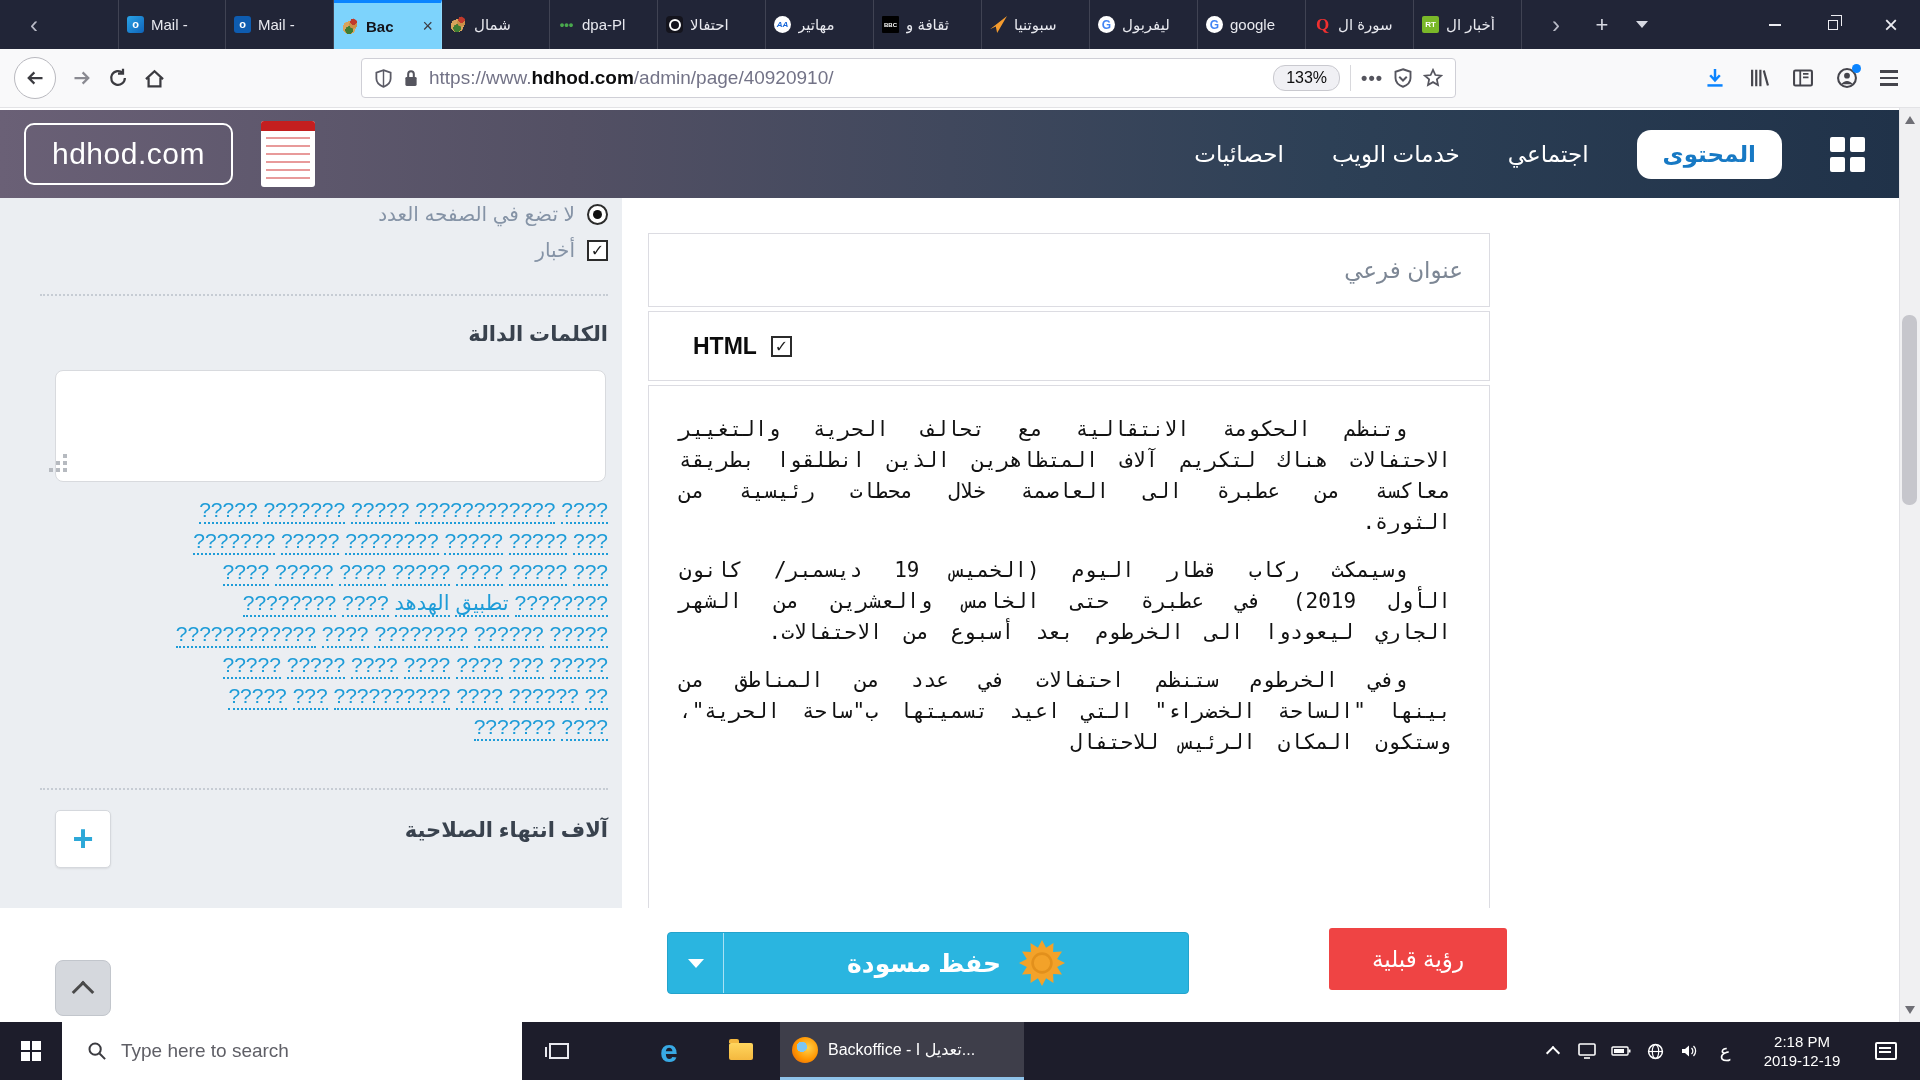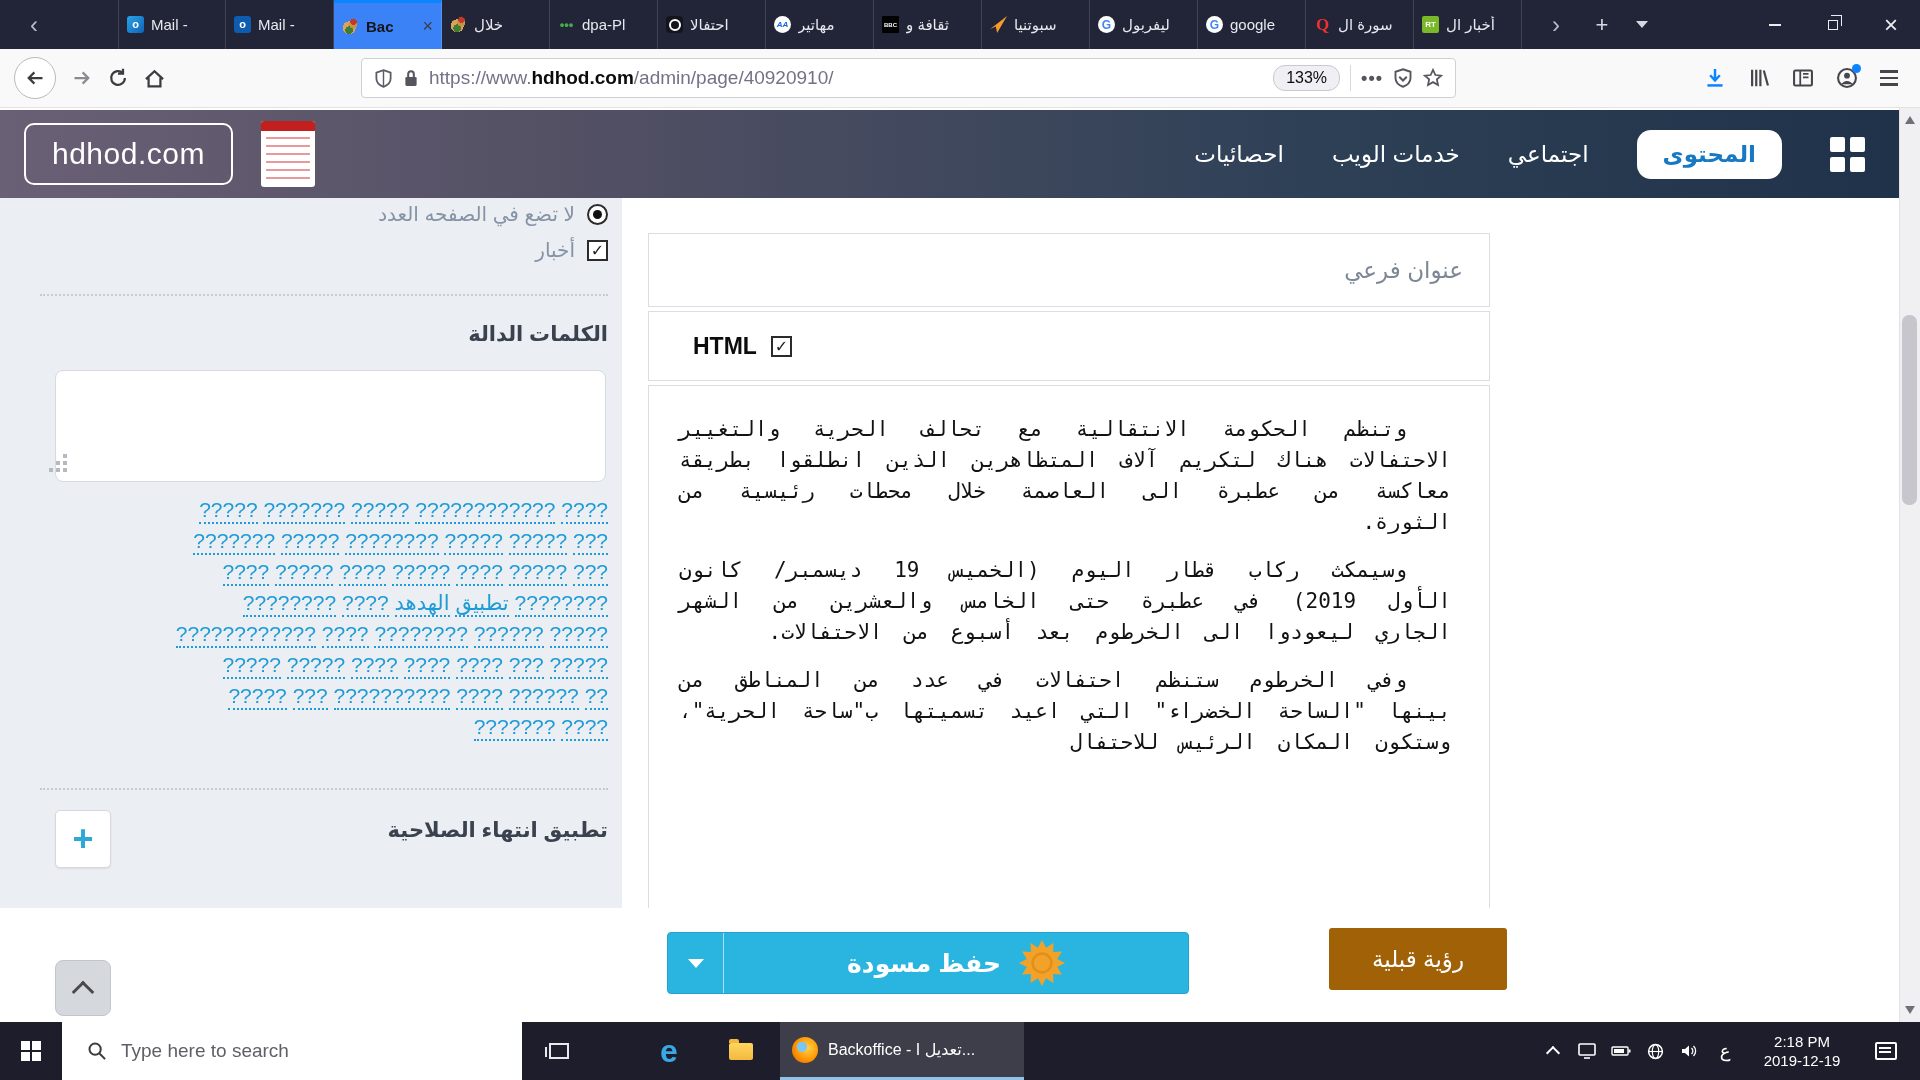--- a/index.html
+++ b/index.html
@@ -9,21 +9,21 @@
 
   
   .tabbar{position:absolute;top:0;left:0;width:1920px;height:49px;background:#212537;display:flex;align-items:stretch;color:#f5f6f7}
   .tab-scroll{width:52px;margin-left:8px;display:flex;align-items:center;justify-content:center;color:#b8bac6;font-size:24px}
   .tab-scroll.left::after{content:"‹"}
   .tab-scroll.right::after{content:"›"}
   .tabs{display:flex;margin-left:58px}
   .tab{width:108px;display:flex;align-items:center;gap:7px;padding:0 8px;border-right:1px solid rgba(255,255,255,.14);font-size:15px;overflow:hidden;white-space:nowrap;cursor:default}
   .tab:first-child{border-left:1px solid rgba(255,255,255,.14)}
   .tab-label{overflow:hidden;text-overflow:clip;color:#e8e9ef}
-  .tab.active{background:#3b82f6;border-top:3px solid #0a84ff;color:#15141a}
+  .tab.active{background:#7dd3fc;border-top:3px solid #0a84ff;color:#15141a}
   .tab.active .tab-label{color:#15141a;font-weight:bold}
   .tab-close{margin-left:auto;font-size:18px;color:#3c3c43}
   .tab-close::after{content:"×"}
   .newtab{width:40px;display:flex;align-items:center;justify-content:center;font-size:22px;color:#d7d9e2}
   .newtab::after{content:"+"}
   .alltabs{width:40px;display:flex;align-items:center;justify-content:center}
   .alltabs::after{content:"";border-left:6px solid transparent;border-right:6px solid transparent;border-top:7px solid #d7d9e2}
   .win-controls{margin-left:auto;display:flex}
   .wc{width:58px;display:flex;align-items:center;justify-content:center;color:#ececf1}
   .wc-min::after{content:"";width:12px;height:2px;background:#ececf1}
@@ -110,21 +110,21 @@
   .article p{margin:0 0 17px;text-indent:44px}
 
   
   .savebar{position:absolute;top:908px;left:0;right:21px;height:114px;background:#fff;z-index:20}
   .scrolltop{position:absolute;left:55px;top:52px;width:56px;height:56px;background:#d5d8dd;border:1px solid #c2c6cc;border-radius:8px;display:flex;align-items:center;justify-content:center}
   .scrolltop i{width:16px;height:16px;border-top:3px solid #4a4a4a;border-right:3px solid #4a4a4a;transform:rotate(-45deg);margin-top:8px}
   .save-composite{position:absolute;left:667px;top:24px;width:522px;height:62px;background:#2ab5e0;border:1px solid #24a3cc;border-radius:4px;display:flex;overflow:hidden}
   .chev-seg{width:56px;border-right:1px solid rgba(255,255,255,.6);display:flex;align-items:center;justify-content:center}
   .chev-seg::after{content:"";border-left:8px solid transparent;border-right:8px solid transparent;border-top:9px solid #fff}
   .save-main{flex:1;display:flex;align-items:center;justify-content:center;gap:18px;color:#fff;font-size:25px;font-weight:bold}
-  .preview-btn{position:absolute;left:1329px;top:20px;width:178px;height:62px;background:#a16207;color:#fff;font-size:23px;border-radius:3px;display:flex;align-items:center;justify-content:center}
+  .preview-btn{position:absolute;left:1329px;top:20px;width:178px;height:62px;background:#ef4444;color:#fff;font-size:23px;border-radius:3px;display:flex;align-items:center;justify-content:center}
 
   
   .fxscroll{position:absolute;right:0;top:108px;width:21px;height:914px;background:#f0f0f2;border-left:1px solid #e2e2e6}
   .fxscroll .arr-up,.fxscroll .arr-dn{position:absolute;left:5px;width:0;height:0}
   .arr-up{top:8px;border-left:5px solid transparent;border-right:5px solid transparent;border-bottom:8px solid #6f6f76}
   .arr-dn{bottom:8px;border-left:5px solid transparent;border-right:5px solid transparent;border-top:8px solid #6f6f76}
   .fx-thumb{position:absolute;left:2px;width:15px;top:207px;height:190px;background:#c6c6cc;border-radius:7px}
 
   
   .taskbar{position:absolute;bottom:0;left:0;width:1920px;height:58px;background:#1d1d2b;display:flex;align-items:stretch;color:#fff;z-index:30}
@@ -169,21 +169,21 @@
           <span class="fav fav-outlook2"></span>
           <span class="tab-label">Mail - </span>
         </div>
       <div class="tab active">
           <span class="fav fav-bird"></span>
           <span class="tab-label">Bac</span>
           <span class="tab-close"></span>
         </div>
       <div class="tab">
           <span class="fav fav-bird"></span>
-          <span class="tab-label">خلال</span>
+          <span class="tab-label">شمال</span>
         </div>
       <div class="tab">
           <span class="fav fav-dpa"></span>
           <span class="tab-label">dpa-Pl</span>
         </div>
       <div class="tab">
           <span class="fav fav-ring"></span>
           <span class="tab-label">احتفالا</span>
         </div>
       <div class="tab">
@@ -336,21 +336,21 @@
       <div><span class="kw-word">????</span> <span class="kw-word">????????????</span> <span class="kw-word">?????</span> <span class="kw-word">???????</span> <span class="kw-word">?????</span></div>
       <div><span class="kw-word">???</span> <span class="kw-word">?????</span> <span class="kw-word">?????</span> <span class="kw-word">????????</span> <span class="kw-word">?????</span> <span class="kw-word">???????</span></div>
       <div><span class="kw-word">???</span> <span class="kw-word">?????</span> <span class="kw-word">????</span> <span class="kw-word">?????</span> <span class="kw-word">????</span> <span class="kw-word">?????</span> <span class="kw-word">????</span></div>
       <div><span class="kw-word">????????</span> <span class="kw-word">تطبيق</span> <span class="kw-word">الهدهد</span> <span class="kw-word">????</span> <span class="kw-word">????????</span></div>
       <div><span class="kw-word">?????</span> <span class="kw-word">??????</span> <span class="kw-word">????????</span> <span class="kw-word">????</span> <span class="kw-word">????????????</span></div>
       <div><span class="kw-word">?????</span> <span class="kw-word">???</span> <span class="kw-word">????</span> <span class="kw-word">????</span> <span class="kw-word">????</span> <span class="kw-word">?????</span> <span class="kw-word">?????</span></div>
       <div><span class="kw-word">??</span> <span class="kw-word">??????</span> <span class="kw-word">????</span> <span class="kw-word">??????????</span> <span class="kw-word">???</span> <span class="kw-word">?????</span></div>
       <div><span class="kw-word">????</span> <span class="kw-word">???????</span></div>
     </div>
     <div class="s-div" style="top:590px"></div>
-    <div class="s-label" style="top:620px">تطبيق انتهاء الصلاحية</div>
+    <div class="s-label" style="top:620px">آلاف انتهاء الصلاحية</div>
     <div class="add-btn">+</div>
   </div>
 
   <div class="main">
     <div class="m-box box-subtitle">
       <span>عنوان فرعي</span>
     </div>
     <div class="m-box box-html">
       <span>HTML</span>
       <span class="cb"></span>

